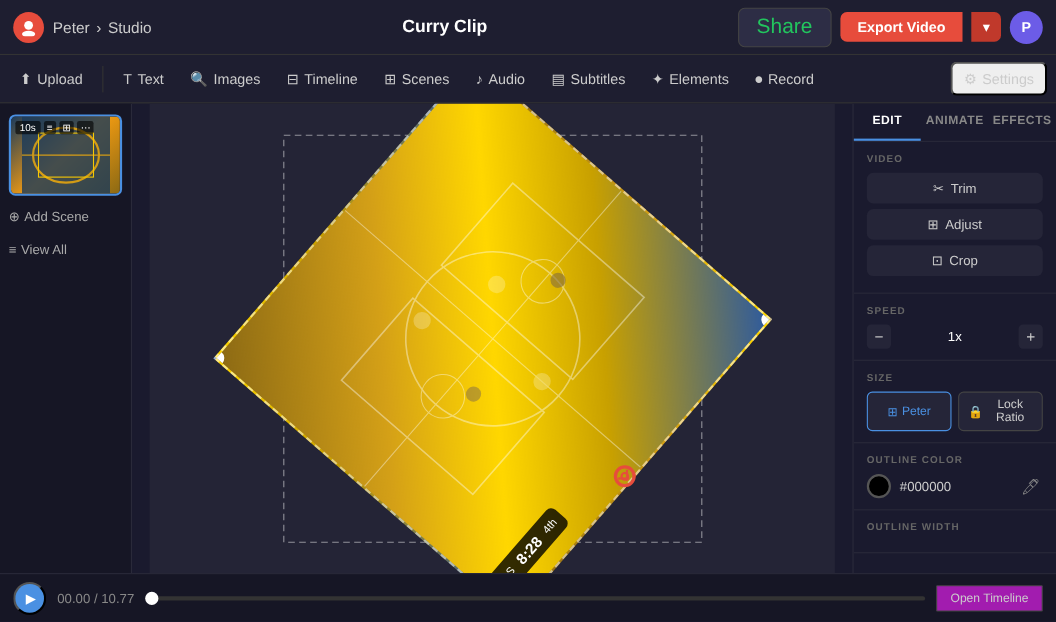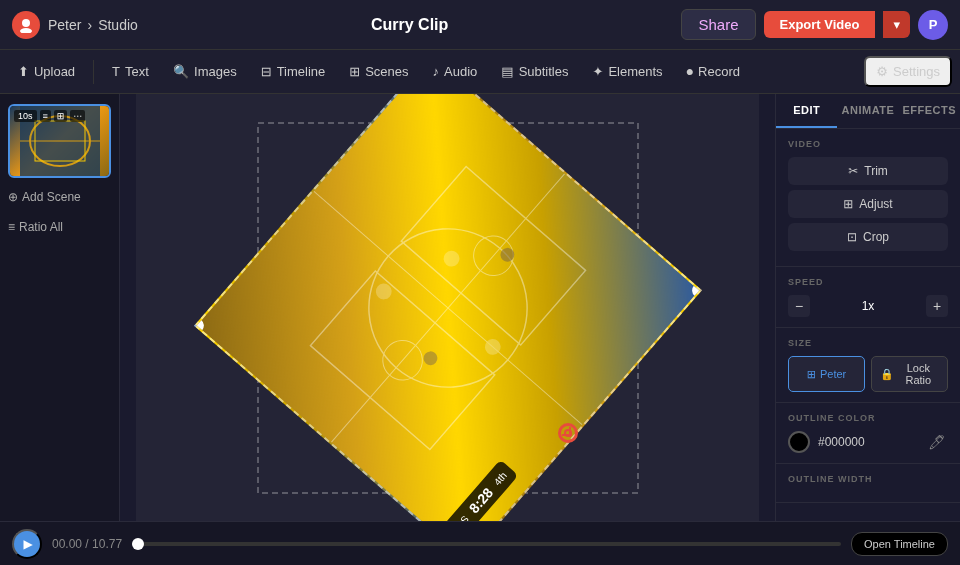--- a/index.html
+++ b/index.html
@@ -5,21 +5,21 @@
     * { box-sizing: border-box; margin: 0; padding: 0; }
     body { font-family: -apple-system, BlinkMacSystemFont, 'Segoe UI', sans-serif; background: #1a1a2e; color: #fff; width: 960px; height: 565px; overflow: hidden; display: flex; flex-direction: column; }
 
     
     .top-bar { display: flex; align-items: center; justify-content: space-between; background: #1e1e30; padding: 0 12px; height: 50px; border-bottom: 1px solid #333; flex-shrink: 0; }
     .top-bar-left { display: flex; align-items: center; gap: 8px; }
     .avatar { width: 28px; height: 28px; border-radius: 50%; background: #e74c3c; display: flex; align-items: center; justify-content: center; font-size: 12px; font-weight: bold; }
     .breadcrumb { display: flex; align-items: center; gap: 6px; font-size: 14px; color: #ccc; }
     .top-bar-center { font-size: 16px; font-weight: 600; color: #fff; }
     .top-bar-right { display: flex; align-items: center; gap: 8px; }
-    .btn-share { background: #2d2d45; border: 1px solid #444; color: #f0abfc; padding: 6px 16px; border-radius: 6px; font-size: 15px; cursor: pointer; }
+    .btn-share { background: #2d2d45; border: 1px solid #444; color: #22c55e; padding: 6px 16px; border-radius: 6px; font-size: 19px; cursor: pointer; }
     .btn-export { background: #e74c3c; border: none; color: #fff; padding: 6px 16px; border-radius: 6px 0 0 6px; font-size: 13px; font-weight: 600; cursor: pointer; }
     .btn-export-arrow { background: #c0392b; border: none; color: #fff; padding: 6px 10px; border-radius: 0 6px 6px 0; font-size: 13px; cursor: pointer; }
     .btn-profile { width: 30px; height: 30px; border-radius: 50%; background: #6c5ce7; display: flex; align-items: center; justify-content: center; font-size: 13px; font-weight: bold; cursor: pointer; }
 
     
     .toolbar { display: flex; align-items: center; background: #1e1e30; padding: 0 8px; height: 44px; border-bottom: 1px solid #333; gap: 4px; flex-shrink: 0; }
     .toolbar-btn { display: flex; align-items: center; gap: 5px; padding: 6px 10px; border-radius: 6px; font-size: 13px; color: #ccc; cursor: pointer; border: none; background: transparent; white-space: nowrap; }
     .toolbar-sep { width: 1px; height: 24px; background: #333; margin: 0 4px; }
     .settings-btn { margin-left: auto; display: flex; align-items: center; gap: 5px; padding: 6px 10px; border-radius: 6px; font-size: 13px; color: #ccc; cursor: pointer; }
 
@@ -79,21 +79,21 @@
     .color-value { font-size: 12px; color: #ccc; flex: 1; }
     .eyedropper-btn { width: 22px; height: 22px; background: transparent; border: none; color: #888; cursor: pointer; font-size: 14px; }
 
     
     .bottom-bar { height: 44px; background: #161625; border-top: 1px solid #2a2a3a; display: flex; align-items: center; padding: 0 12px; gap: 10px; flex-shrink: 0; }
     .play-btn { width: 30px; height: 30px; background: #4a90e2; border-radius: 50%; display: flex; align-items: center; justify-content: center; cursor: pointer; flex-shrink: 0; }
     .timeline-bar { flex: 1; height: 4px; background: #333; border-radius: 2px; position: relative; cursor: pointer; }
     .timeline-progress { height: 100%; background: #4a90e2; border-radius: 2px; width: 0%; }
     .timeline-thumb { width: 12px; height: 12px; background: #fff; border-radius: 50%; position: absolute; top: -4px; left: 0; cursor: pointer; }
     .time-display { font-size: 12px; color: #888; white-space: nowrap; }
-    .open-timeline-btn { background: #000000; border: 1px solid #444; color: #ccc; padding: 5px 12px; border-radius: 11px; font-size: 11px; cursor: pointer; white-space: nowrap; }
+    .open-timeline-btn { background: #a21caf; border: 1px solid #444; color: #ccc; padding: 5px 12px; border-radius: 1px; font-size: 11px; cursor: pointer; white-space: nowrap; }
 
     
     .court-svg { position: absolute; top: 0; left: 0; width: 100%; height: 100%; opacity: 0.4; }
   </style>
 </head>
 <body>
 
 <div class="top-bar">
   <div class="top-bar-left">
     <div class="avatar">
@@ -181,21 +181,21 @@
           <span style="font-size:9px; color:#fff; background:rgba(0,0,0,0.6); padding:1px 3px; border-radius:2px;">⋯</span>
         </div>
       </div>
     </div>
     <div class="add-scene-btn">
       <span>⊕</span>
       <span>Add Scene</span>
     </div>
     <div class="view-all-btn">
       <span>≡</span>
-      <span>Ratio All</span>
+      <span>View All</span>
     </div>
   </div>
 
   <div class="canvas-area">
 
     <div class="canvas-dot" style="left: 142px; top: 50%; transform: translateY(-50%);"></div>
 
     <div class="canvas-dot" style="top: 75px; left: 50%; transform: translateX(-50%);"></div>
 
     <div class="video-frame">

